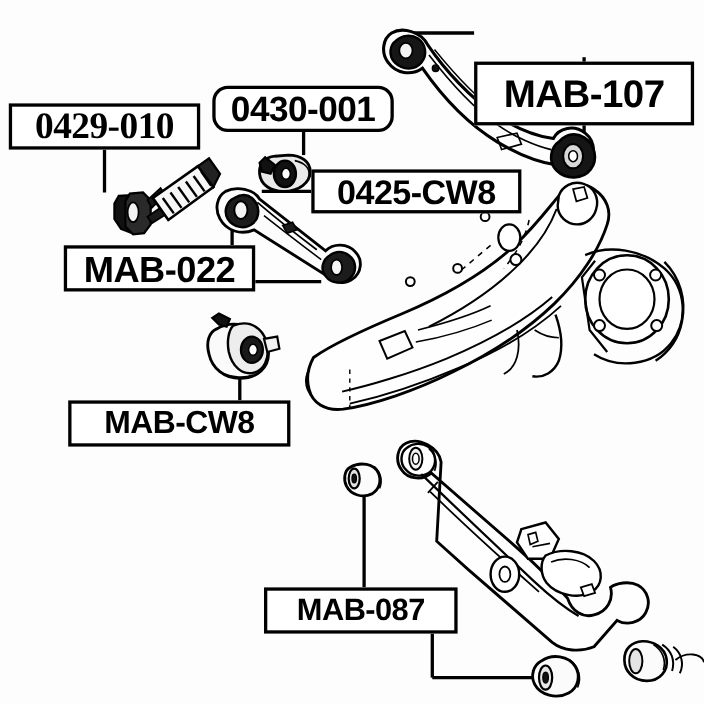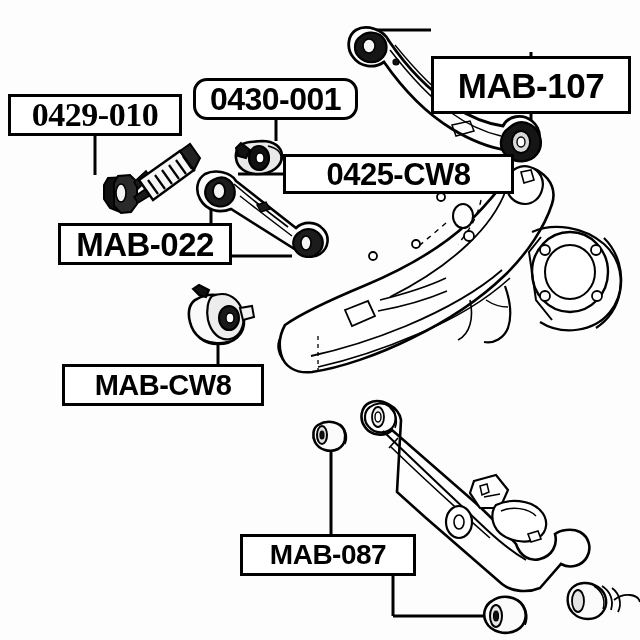--- a/index.html
+++ b/index.html
@@ -39,21 +39,21 @@
     font-family: "Liberation Sans", sans-serif;
     font-weight: bold;
     color: #000000;
     letter-spacing: -0.5px;
     white-space: nowrap;
     line-height: 1;
   }
   .c-0429010 { left: 8px;  top: 94px;  width: 174px; height: 42px; }
   .c-0430001 { left: 193px; top: 78px; width: 165px; height: 42px; border-radius: 14px; }
   .c-mab107  { left: 431px; top: 8px;  width: 200px; height: 58px; margin-top: 48px; }
-  .c-0425cw8 { left: 283px; top: 154px; width: 231px; height: 40px; }
+  .c-0425cw8 { left: 283px; top: 154px; width: 191px; height: 40px; }
   .c-mab022  { left: 58px;  top: 223px; width: 174px; height: 42px; }
   .c-mabcw8  { left: 62px;  top: 364px; width: 202px; height: 42px; }
   .c-mab087  { left: 240px; top: 534px; width: 176px; height: 42px; }
 
   .c-0429010 .code { font-size: 34px; font-family: Liberation Serif, serif; }
   .c-0430001 .code { font-size: 32px; }
   .c-mab107  .code { font-size: 35px; }
   .c-0425cw8 .code { font-size: 31px; }
   .c-mab022  .code { font-size: 33px; }
   .c-mabcw8  .code { font-size: 29px; }

